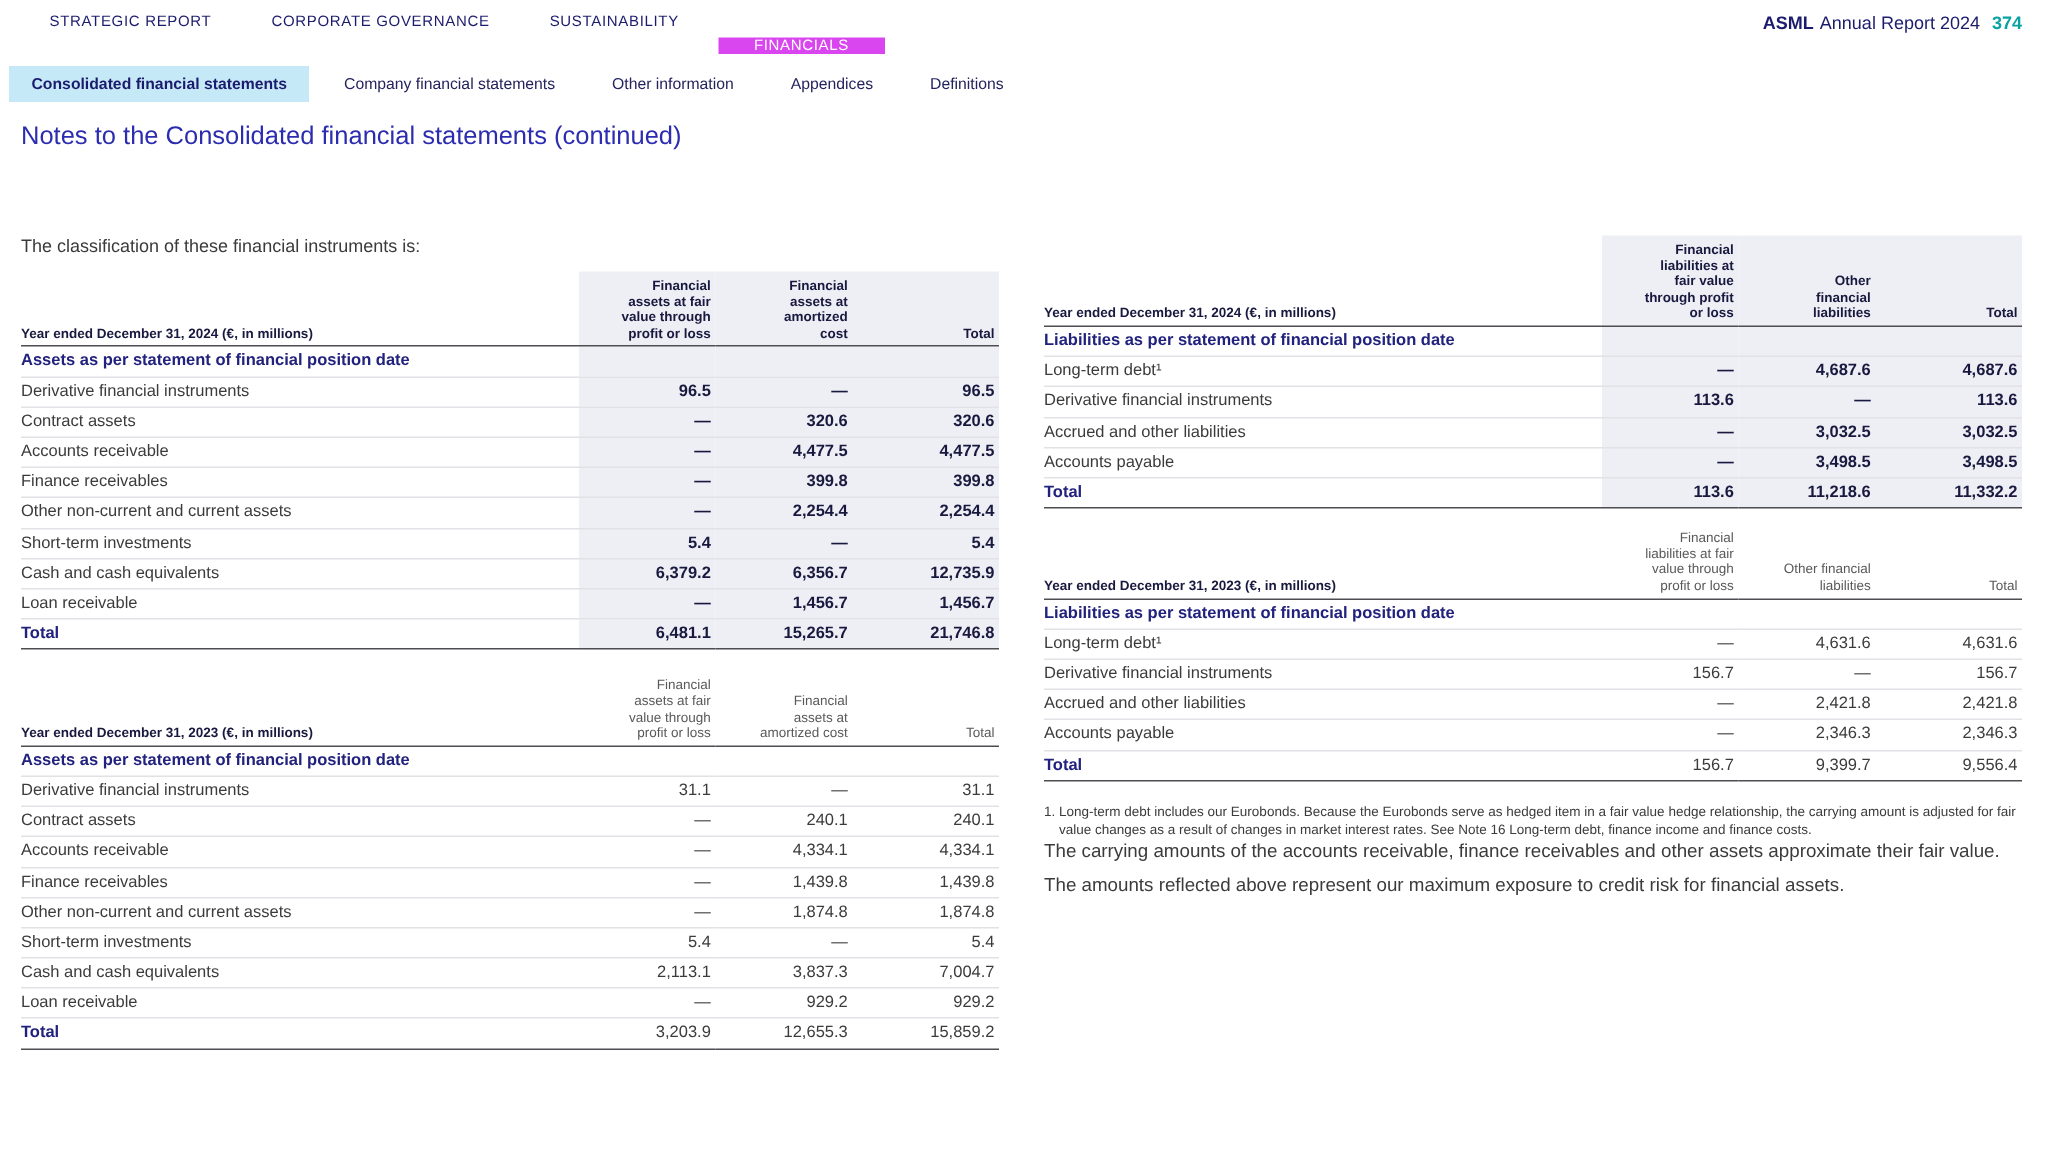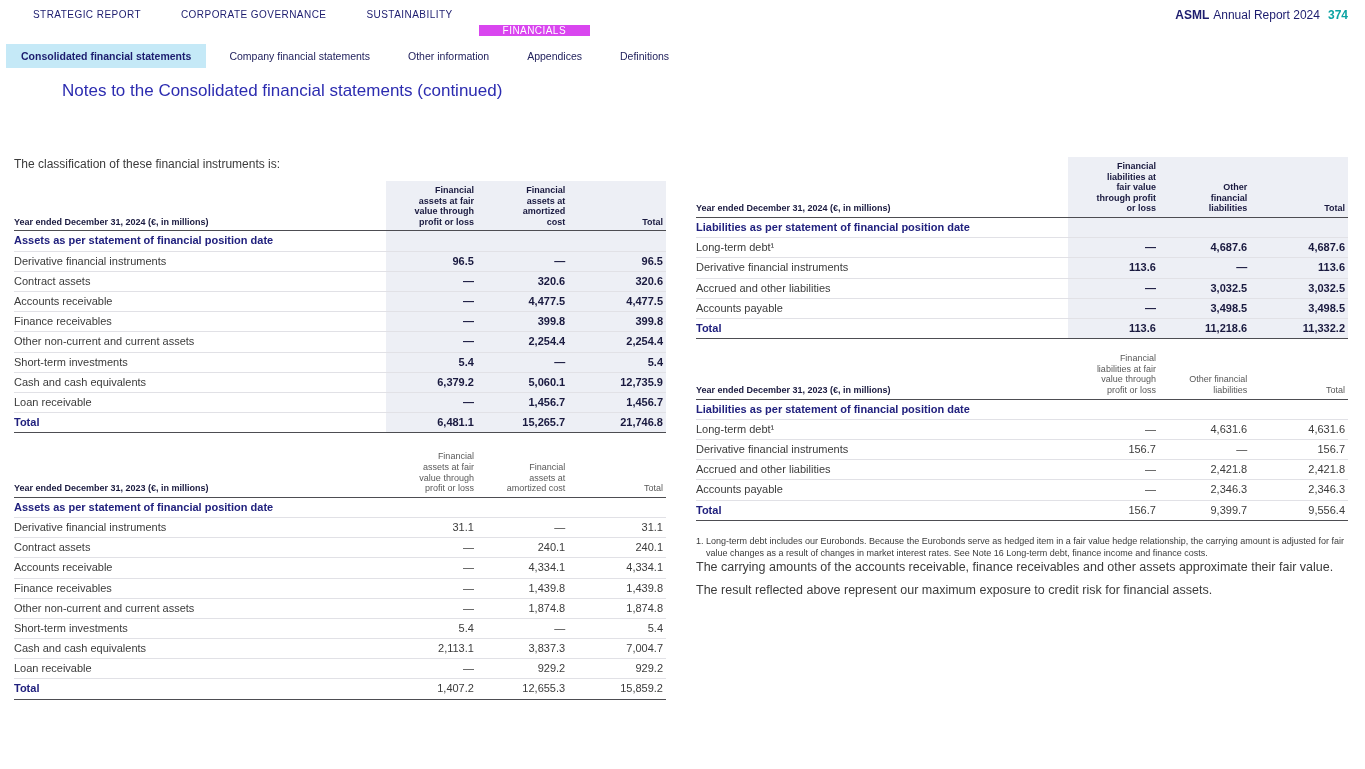--- a/index.html
+++ b/index.html
@@ -26,21 +26,21 @@
   
   .subnav { height:27px; display:flex; align-items:flex-start; gap:8px; padding-left:6px; margin-top:15px; }
   .subnav-item {
     padding:6px 15px; font-size:10.5px; color:#23235e;
     text-decoration:none; white-space:nowrap; cursor:pointer;
   }
   .subnav-item.active { background:#c5e9f7; color:#1c1c6e; font-weight:700; }
 
   
   main { padding:0 17px 0 14px; }
-  .page-title { font-size:17px; font-weight:400; color:#2c2cb0; margin-top:10px;margin-left:48px; }
+  .page-title { font-size:17px; font-weight:400; color:#2c2cb0; margin-top:10px; }
   .columns { display:flex; gap:30px; margin-top:56px; }
   .col-left, .col-right { flex:1; min-width:0; }
   .intro { font-size:12px; color:#3b3b3b; margin-bottom:10px; }
 
   
   .tbl-slot + .tbl-slot { margin-top:14px; }
   .col-right .tbl-slot + .tbl-slot { margin-top:10px; }
   table.fin { width:100%; border-collapse:collapse; table-layout:fixed; }
   table.fin th { vertical-align:bottom; text-align:left; padding:4px 0 3px; }
   table.fin th.meta { font-size:9px; font-weight:700; color:#19193f; line-height:1.2; }
@@ -153,21 +153,21 @@
               </tr>
               <tr>
                 <td class="label">Short-term investments</td>
                 <td class="num">5.4</td>
                 <td class="num">—</td>
                 <td class="num">5.4</td>
               </tr>
               <tr>
                 <td class="label">Cash and cash equivalents</td>
                 <td class="num">6,379.2</td>
-                <td class="num">5,060.1</td>
+                <td class="num">6,356.7</td>
                 <td class="num">12,735.9</td>
               </tr>
               <tr>
                 <td class="label">Loan receivable</td>
                 <td class="num">—</td>
                 <td class="num">1,456.7</td>
                 <td class="num">1,456.7</td>
               </tr>
               <tr class="total-row">
                 <td class="label">Total</td>
@@ -244,21 +244,21 @@
                 <td class="num">7,004.7</td>
               </tr>
               <tr>
                 <td class="label">Loan receivable</td>
                 <td class="num">—</td>
                 <td class="num">929.2</td>
                 <td class="num">929.2</td>
               </tr>
               <tr class="total-row">
                 <td class="label">Total</td>
-                <td class="num">1,407.2</td>
+                <td class="num">3,203.9</td>
                 <td class="num">12,655.3</td>
                 <td class="num">15,859.2</td>
               </tr>
             </tbody>
           </table>
         </div>
     </section>
 
     <section class="col-right">
       <div class="tbl-slot">
@@ -368,16 +368,16 @@
                 <td class="label">Total</td>
                 <td class="num">156.7</td>
                 <td class="num">9,399.7</td>
                 <td class="num">9,556.4</td>
               </tr>
             </tbody>
           </table>
         </div>
       <p class="footnote">1. Long-term debt includes our Eurobonds. Because the Eurobonds serve as hedged item in a fair value hedge relationship, the carrying amount is adjusted for fair value changes as a result of changes in market interest rates. See Note 16 Long-term debt, finance income and finance costs.</p>
       <p class="para">The carrying amounts of the accounts receivable, finance receivables and other assets approximate their fair value.</p>
-      <p class="para">The result reflected above represent our maximum exposure to credit risk for financial assets.</p>
+      <p class="para">The amounts reflected above represent our maximum exposure to credit risk for financial assets.</p>
     </section>
   </div>
 </main>
 
 </body></html>

